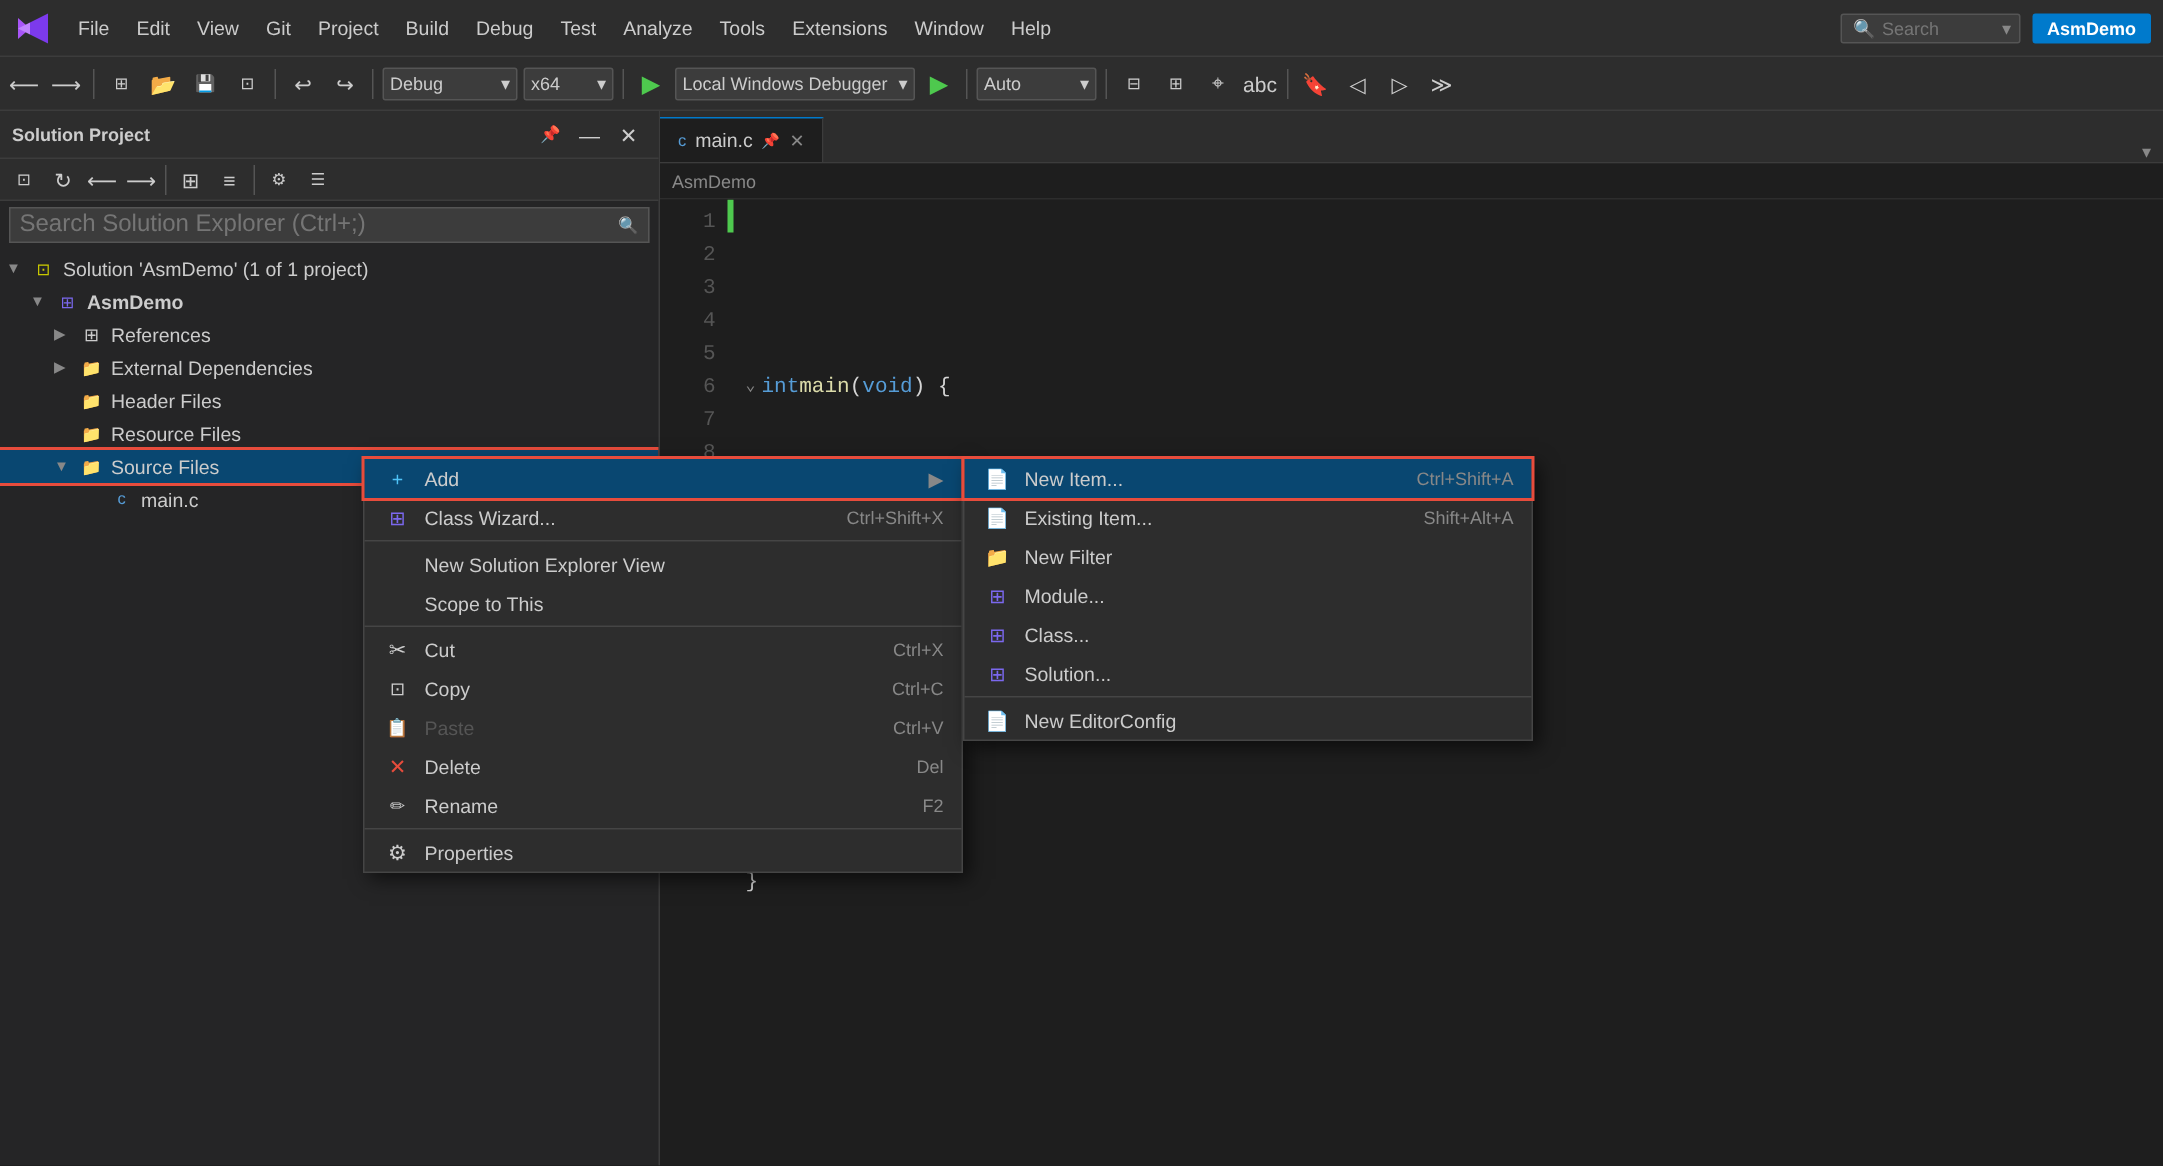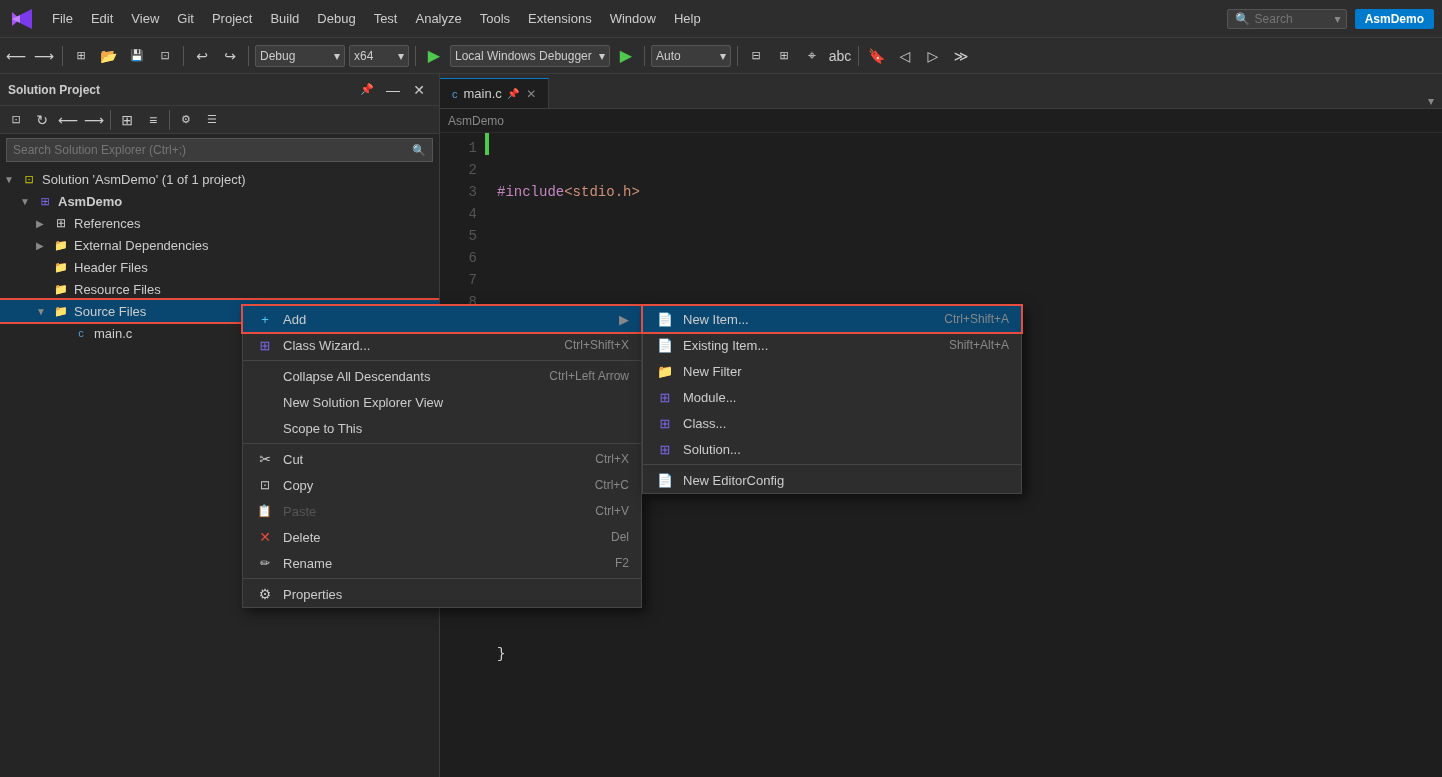--- a/index.html
+++ b/index.html
@@ -467,21 +467,21 @@
       <button class="toolbar-btn">⟶</button>
       <div class="toolbar-separator"></div>
       <button class="toolbar-btn">⊞</button>
       <button class="toolbar-btn">≡</button>
       <div class="toolbar-separator"></div>
       <button class="toolbar-btn" style="font-size:11px;">⚙</button>
       <button class="toolbar-btn" style="font-size:11px;">☰</button>
     </div>
     <div style="padding:4px 6px;">
       <div style="display:flex;align-items:center;background:#3c3c3c;border:1px solid #555;padding:2px 6px;height:24px;">
-        <input type="text" style="background: transparent; border: none; color: rgb(136, 136, 136); font-size: 12px; outline: none; flex: 1 1 0%;" placeholder="Search Solution Explorer (Ctrl+;)">
+        <input type="text" style="background: transparent; border: none; color: rgb(136, 136, 136); font-size: 16px; outline: none; flex: 1 1 0%;" placeholder="Search Solution Explorer (Ctrl+;)">
         <span style="color:#888;font-size:11px;">🔍</span>
       </div>
     </div>
     <div class="se-tree">
 
       <div class="tree-item" style="padding-left:4px;">
         <span class="tree-expand">▼</span>
         <span class="tree-icon" style="color:#c8c800;">⊡</span>
         <span>Solution 'AsmDemo' (1 of 1 project)</span>
       </div>
@@ -561,21 +561,20 @@
         <div style="height:22px;"></div>
         <div style="height:22px;"></div>
         <div style="height:22px;"></div>
         <div style="height:22px;"></div>
         <div style="height:22px;"></div>
         <div style="height:22px;"></div>
         <div style="height:22px;"></div>
         <div style="height:22px;"></div>
       </div>
       <div class="code-text">
-        <div class="code-line"><span class="inc">#include</span> <span class="inc-file">&lt;stdio.h&gt;</span></div>
         <div class="code-line">&nbsp;</div>
         <div class="code-line"><span class="fold-icon">⌄</span> <span class="kw">int</span> <span class="fn">main</span>(<span class="kw">void</span>) {</div>
         <div class="code-line">&nbsp;</div>
         <div class="code-line">&nbsp;&nbsp;&nbsp;&nbsp;<span class="fn">printf</span>(<span class="str">"Hello World\n"</span>);</div>
         <div class="code-line">&nbsp;&nbsp;&nbsp;&nbsp;<span class="kw">return</span> <span class="num">0</span>;</div>
         <div class="code-line">&nbsp;</div>
         <div class="code-line">}</div>
         <div class="code-line">&nbsp;</div>
       </div>
     </div>
@@ -590,25 +589,20 @@
     <span class="cm-arrow">▶</span>
   </div>
 
   <div class="cm-item">
     <span class="cm-icon" style="color:#7b68ee;">⊞</span>
     <span class="cm-label">Class Wizard...</span>
     <span class="cm-shortcut">Ctrl+Shift+X</span>
   </div>
   <div class="cm-separator"></div>
 
-  <div class="cm-item">
-    <span class="cm-icon"></span>
-    <span class="cm-label">Collapse All Descendants</span>
-    <span class="cm-shortcut">Ctrl+Left Arrow</span>
-  </div>
 
   <div class="cm-item">
     <span class="cm-icon"></span>
     <span class="cm-label">New Solution Explorer View</span>
   </div>
 
   <div class="cm-item">
     <span class="cm-icon"></span>
     <span class="cm-label">Scope to This</span>
   </div>

